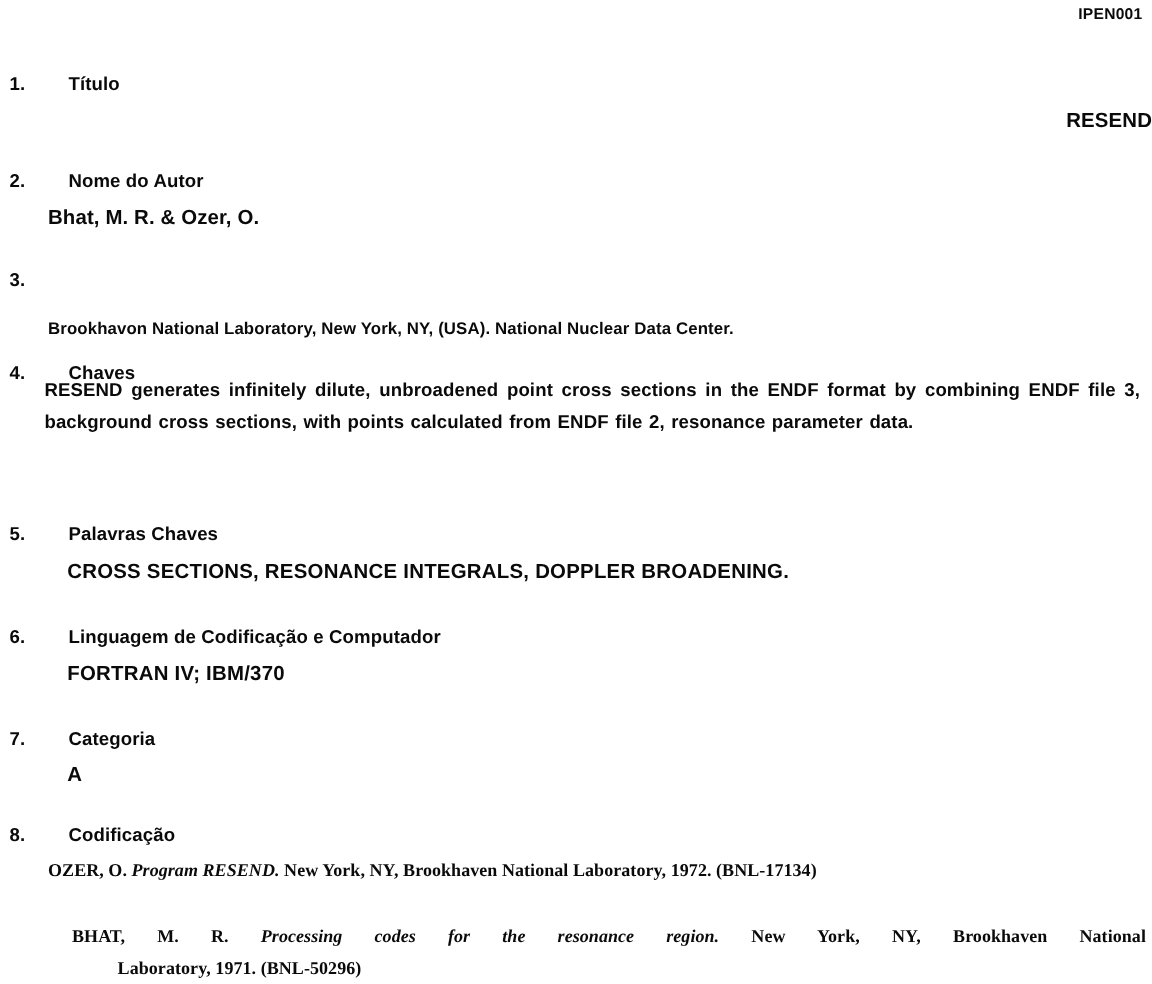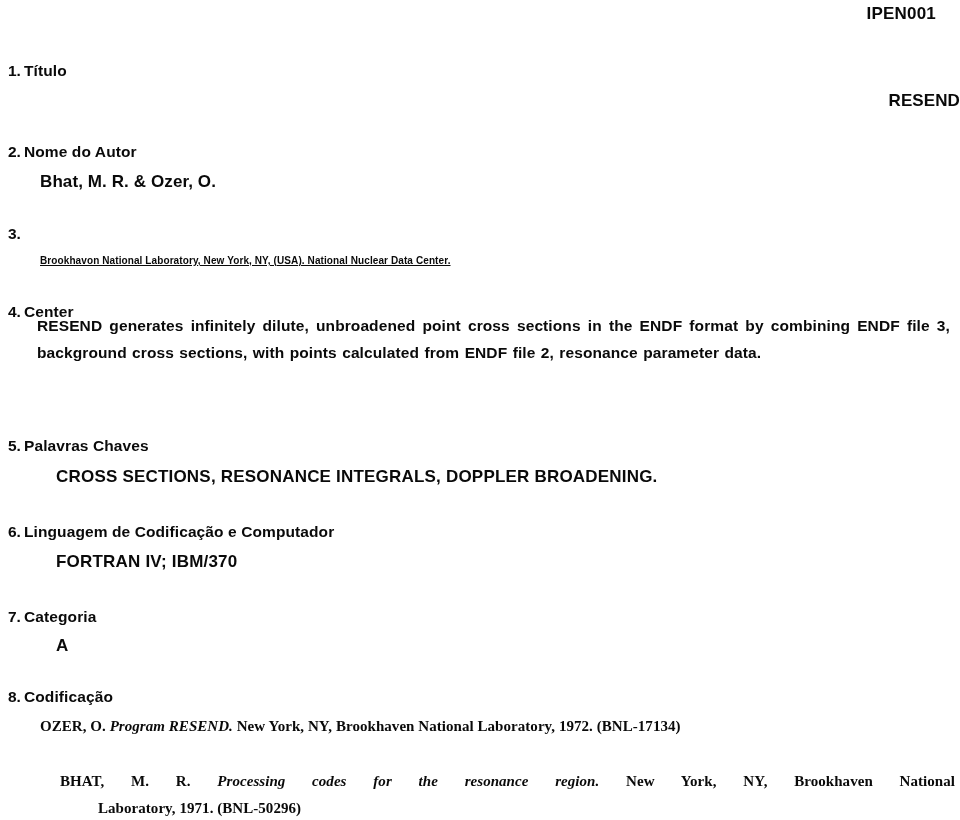--- a/index.html
+++ b/index.html
@@ -19,22 +19,22 @@
 
   .page {
     position: absolute;
     inset: 0;
   }
 
   
   .doc-id {
     position: absolute;
     top: 4px;
-    right: 24px;
-    font-size: 17px;
+    right: 8px;
+    font-size: 13px;
     font-weight: bold;
     letter-spacing: 0.2px;
   }
 
   
   .section {
     position: absolute;
     left: 0;
     width: 960px;
   }
@@ -45,21 +45,21 @@
   }
   .num {
     position: absolute;
     left: 8px;
     top: 0;
     font-size: 15.5px;
     font-weight: bold;
   }
   .head-label {
     position: absolute;
-    left: 24px;
+    left: 57px;
     top: 0;
     font-size: 15.5px;
     font-weight: bold;
     letter-spacing: 0.1px;
   }
   .body-line {
     position: relative;
     margin-left: 40px;
     font-size: 16px;
     font-weight: bold;
@@ -150,27 +150,27 @@
       <span class="num">2.</span>
       <span class="head-label">Nome do Autor</span>
     </div>
     <div class="body-line big" style="margin-top:5px;">Bhat, M. R. &amp; Ozer, O.</div>
   </div>
 
   <div class="section" style="top:225px;">
     <div class="head-row">
       <span class="num">3.</span>
     </div>
-    <div class="body-line" style="margin-top:6px;font-size:10px;text-decoration:underline;">Brookhavon National Laboratory, New York, NY, (USA). National Nuclear Data Center.</div>
+    <div class="body-line" style="margin-top:16px;font-size:14px;">Brookhavon National Laboratory, New York, NY, (USA). National Nuclear Data Center.</div>
   </div>
 
   <div class="section" style="top:303px;">
     <div class="head-row">
       <span class="num">4.</span>
-      <span class="head-label">Center</span>
+      <span class="head-label">Chaves</span>
     </div>
   </div>
   <div class="abstract" style="top:312px;">
     <span>RESEND generates infinitely dilute, unbroadened point cross sections in the ENDF format by combining ENDF file 3, background cross sections, with points calculated from ENDF file 2, resonance parameter data.</span>
   </div>
 
   <div class="section" style="top:437px;">
     <div class="head-row">
       <span class="num">5.</span>
       <span class="head-label">Palavras Chaves</span>

